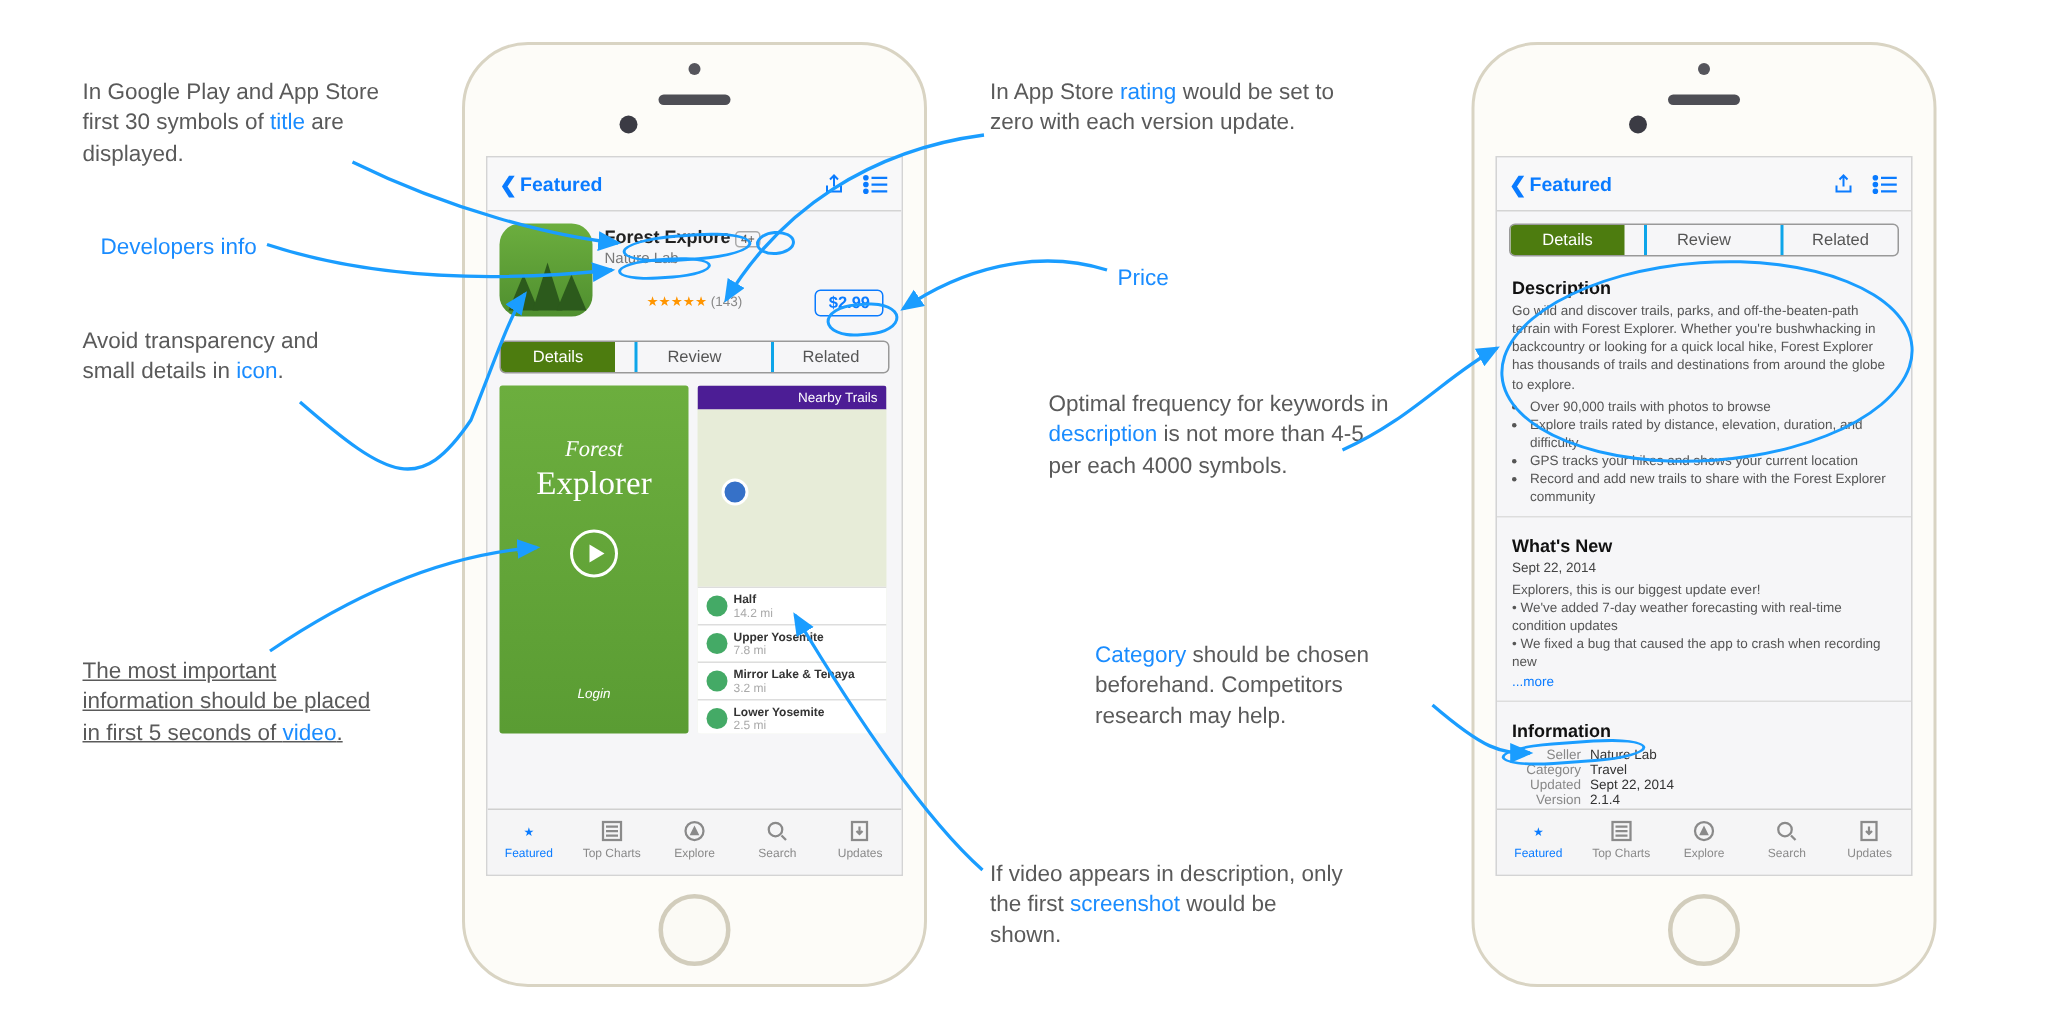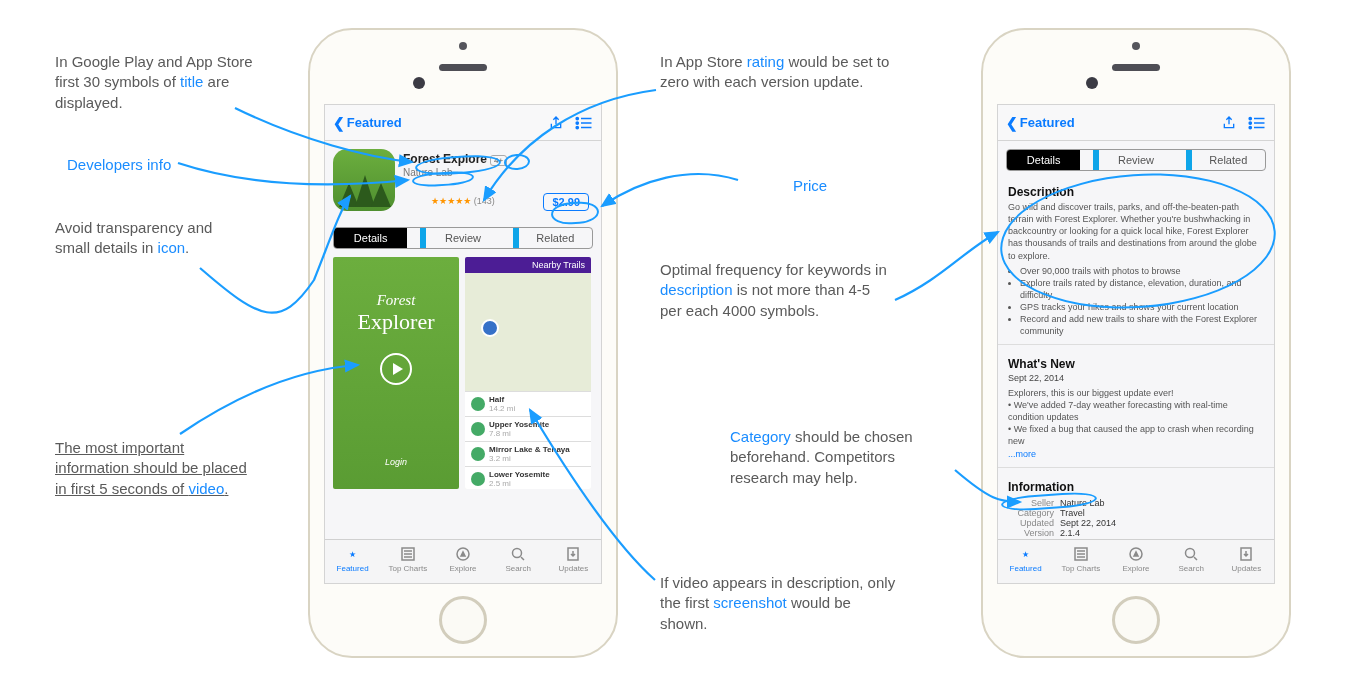--- a/index.html
+++ b/index.html
@@ -95,22 +95,22 @@
   .navbar .ico { width:18px; height:18px; display:inline-flex; align-items:center; justify-content:center; color:#0a7bff; margin-left: 10px;}
   .seg {
     display:flex;
     margin:8px;
     border:1px solid #999;
     border-radius:4px;
     overflow:hidden;
     font-size:11px;
   }
   .seg > div { flex:1; text-align:center; padding:4px 0; color:#555;}
-  .seg > div.active { background:#000000; color:#fff; }
-  .seg > div + div { border-left: 6px solid #0ea5e9; margin-left: 13px;}
+  .seg > div.active { background:#4d7c0f; color:#fff; }
+  .seg > div + div { border-left: 2px solid #0ea5e9; margin-left: 13px;}
   .app-header { display:flex; padding: 8px; }
   .app-icon {
     width:62px; height:62px;
     border-radius:14px;
     background: linear-gradient(#6cae3e,#4f8f2f);
     position:relative;
     overflow:hidden;
     flex-shrink:0;
   }
   .tree { position:absolute; bottom:4px; width:0;height:0;
@@ -217,24 +217,24 @@
 <div class="callout" style="left:55px; top:218px; width:180px;">
   <span>Avoid transparency and small details in </span><span class="hl">icon</span><span>.</span>
 </div>
 <div class="callout" style="left:55px; top:438px; width:200px;text-decoration:underline;">
   <span>The most important information should be placed in first 5 seconds of </span><span class="hl">video</span><span>.</span>
 </div>
 
 <div class="callout" style="left:660px; top:52px; width:230px;">
   <span>In App Store </span><span class="hl">rating</span><span> would be set to zero with each version update.</span>
 </div>
-<div class="callout" style="left:745px; top:176px;margin-left:48px;">
+<div class="callout" style="left:745px; top:176px;">
   <span class="hl">Price</span>
 </div>
-<div class="callout" style="left:660px; top:260px; width:230px;">
+<div class="callout" style="left:699px; top:260px; width:230px;">
   <span>Optimal frequency for keywords in </span><span class="hl">description</span><span> is not more than 4-5 per each 4000 symbols.</span>
 </div>
 <div class="callout" style="left:730px; top:427px; width:225px;">
   <span class="hl">Category</span><span> should be chosen beforehand. Competitors research may help.</span>
 </div>
 <div class="callout" style="left:660px; top:573px; width:240px;">
   <span>If video appears in description, only the first </span><span class="hl">screenshot</span><span> would be shown.</span>
 </div>
 
 <div class="phone" style="left:308px; top:28px;">

